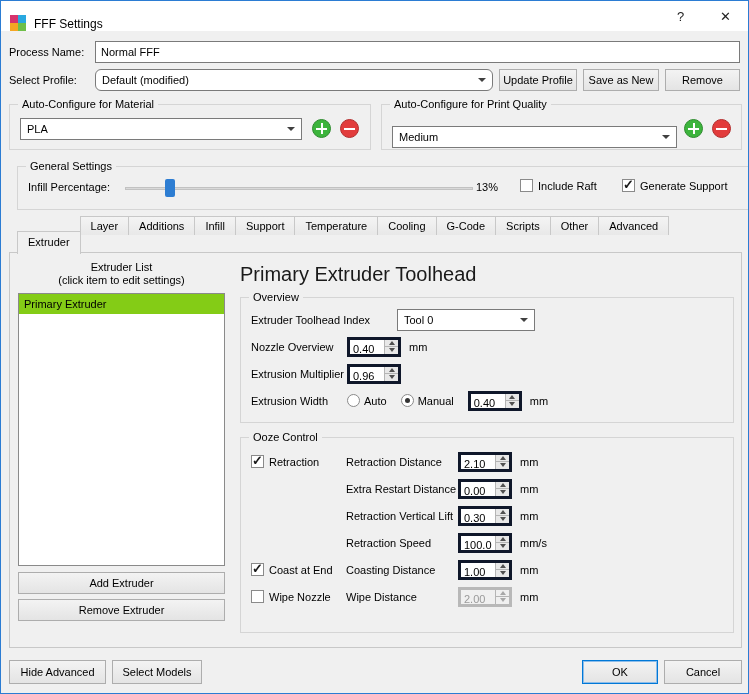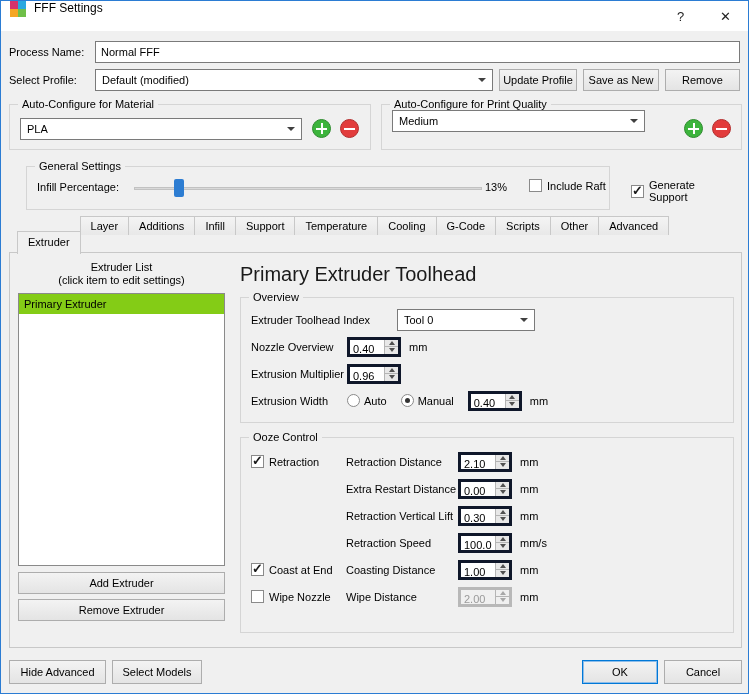--- a/index.html
+++ b/index.html
@@ -2,57 +2,57 @@
 <html><head>
 <meta charset="utf-8">
 <style>
   * { margin:0; padding:0; box-sizing:border-box; }
   html,body { width:749px; height:694px; }
   body { font-family:"Liberation Sans",sans-serif; font-size:11px; color:#000; background:#fff; }
 
   .window { position:relative; width:749px; height:694px; background:#f0f0f0; border:1px solid #2b7cd3; overflow:hidden; }
 
   
-  .titlebar { position:absolute; top:0; left:0; right:0; height:30px; background:#fff; display:flex; align-items:flex-start; }
+  .titlebar { position:absolute; top:0; left:0; right:0; height:30px; background:#fff; display:flex; align-items:flex-end; }
   .app-icon { width:16px; height:16px; margin-left:9px;
     background:conic-gradient(#29a8e0 0 25%, #6fbf49 25% 50%, #f5a623 50% 75%, #d6336c 75%); }
   .title-text { margin-left:8px; font-size:12px; }
   .tb-spacer { flex:1; }
   .tb-btn { width:45px; height:30px; display:flex; align-items:center; justify-content:center; font-size:13px; color:#222; cursor:default; }
 
   
   .frm-row { position:absolute; left:8px; right:8px; display:flex; align-items:center; gap:6px; height:22px; }
   .process-row { top:40px; }
   .profile-row { top:68px; }
   .frm-label { width:80px; flex:0 0 80px; }
   .text-input { flex:1; height:22px; border:1px solid #7a7a7a; background:#fff; padding:0 5px; font:inherit; }
 
   .combo { display:inline-flex; align-items:center; justify-content:space-between; height:22px; background:#fff; border:1px solid #7a7a7a; padding:0 6px; cursor:default; overflow:hidden; }
   .combo-val { white-space:nowrap; overflow:hidden; }
   .combo-arrow { width:0; height:0; border-left:4px solid transparent; border-right:4px solid transparent; border-top:4px solid #404040; margin-left:8px; flex:0 0 auto; }
-  .profile-combo { width:398px; flex:0 0 398px; }
+  .profile-combo { width:398px; flex:0 0 398px;border-radius:6px; }
 
   .btn { background:linear-gradient(#f3f3f3,#e4e4e4); border:1px solid #adadad; height:22px; font:inherit; display:inline-flex; align-items:center; justify-content:center; cursor:default; color:#000; }
 
   
   .group { position:absolute; border:1px solid #d5d5d5; background:#f0f0f0; }
   .group-title { position:absolute; top:-8px; left:8px; background:#f0f0f0; padding:0 4px; line-height:14px; white-space:nowrap; }
 
   .material-group { left:8px; top:103px; width:362px; height:46px; }
   .quality-group  { left:380px; top:103px; width:361px; height:46px; }
   .material-combo { position:absolute; left:10px; top:13px; width:282px; }
-  .quality-combo  { position:absolute; left:10px; top:5px; width:253px;align-items:center; }
+  .quality-combo  { position:absolute; left:10px; top:21px; width:285px;align-items:center; }
   .circle-btn { position:absolute; top:14px; width:19px; height:19px; border-radius:50%; }
   .circle-add { left:302px; background:#3cb43c; border:1px solid #2e8b2e; }
   .circle-remove { left:330px; background:#e23c3c; border:1px solid #b32d2d; }
   .circle-btn::before { content:""; position:absolute; left:3px; right:3px; top:7.5px; height:2px; background:#fff; }
   .circle-add::after { content:""; position:absolute; top:3px; bottom:3px; left:7.5px; width:2px; background:#fff; }
 
   
-  .general-group { left:25px; top:165px; width:584px; height:44px; }
+  .general-group { left:16px; top:165px; width:733px; height:44px; }
   .gen-label { position:absolute; left:10px; top:14px; }
   .slider { position:absolute; left:107px; top:11px; width:348px; height:20px; }
   .slider-track { position:absolute; left:0; right:0; top:9px; height:3px; background:#d9d9d9; border:1px solid #c2c2c2; }
   .slider-thumb { position:absolute; top:1px; width:10px; height:18px; background:#2d7dd2; border-radius:2px; }
   .gen-pct { position:absolute; left:458px; top:14px; }
   .cb-wrap { display:inline-flex; align-items:center; gap:5px; cursor:default; }
   .cb-raft { position:absolute; left:502px; top:12px; }
   .cb-support { position:absolute; left:604px; top:12px; }
   .cb { width:13px; height:13px; background:#fff; border:1px solid #8a8a8a; position:relative; flex:0 0 13px; }
   .cb.checked::after { content:"✓"; position:absolute; top:-3px; left:0px; font-size:13px; font-weight:bold; color:#1a1a1a; }

